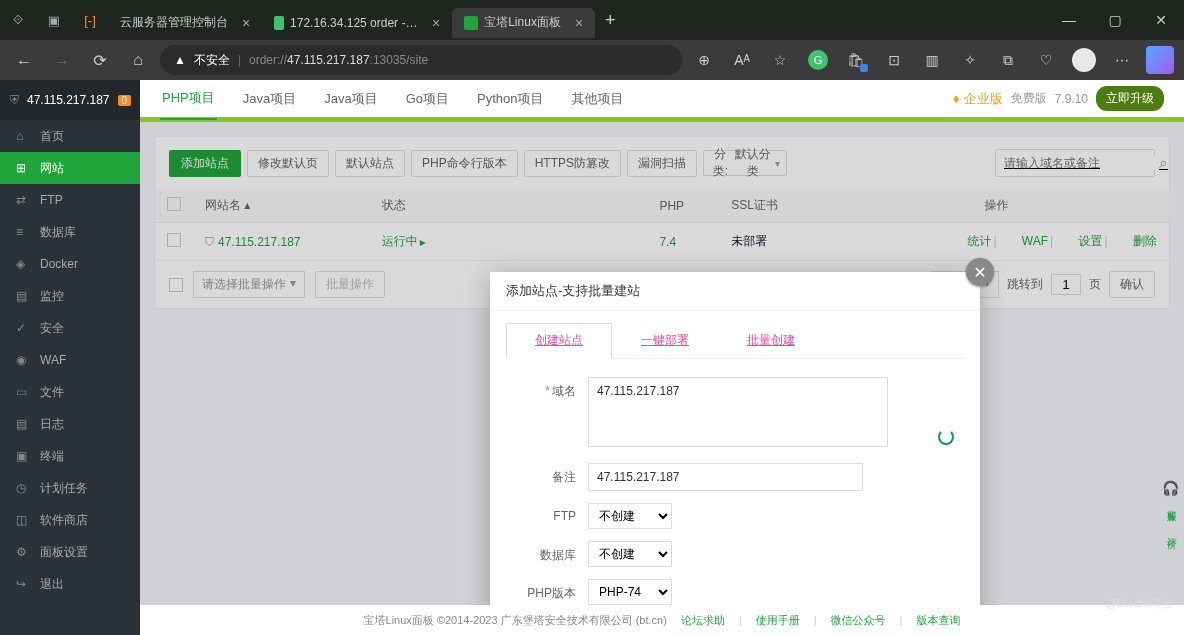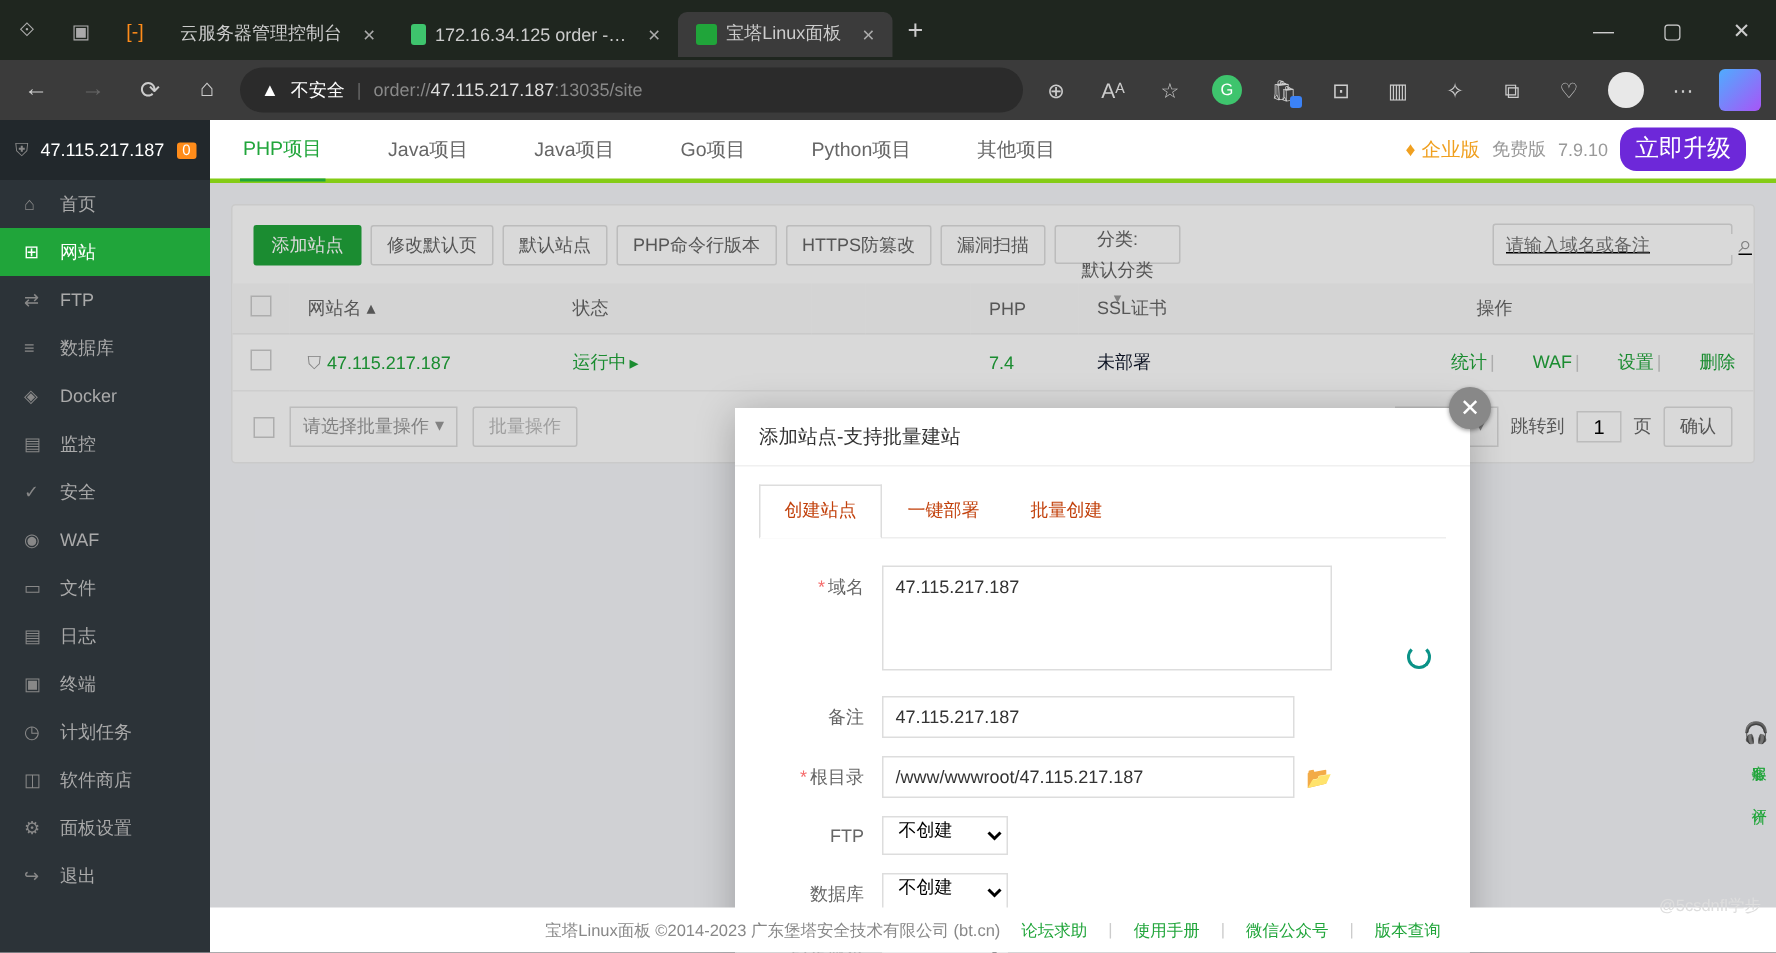--- a/index.html
+++ b/index.html
@@ -35,26 +35,26 @@
 .sidebar { width: 140px; background: #2c3338; color: #ccc; display: flex; flex-direction: column; }
 .side-head { height: 40px; display: flex; align-items: center; padding: 0 10px; gap: 8px; font-size: 12px; color: #fff; background: #22282c;}
 .side-head .shield { color: #888; }
 .side-head .zero { background: #ff8c1a; color: #fff; font-size: 10px; padding: 0 4px; border-radius: 2px; }
 .side-item { height: 32px; display: flex; align-items: center; padding: 0 16px; gap: 10px; font-size: 12px; color: #aaa; }
 .side-item.active { background: #20a53a; color: #fff; }
 .side-item .ic { width: 14px; color: #888; font-size: 12px; }
 .side-item.active .ic { color: #fff; }
 
 .main { flex: 1; display: flex; flex-direction: column; }
-.topbar { height: 42px; background: #fff; border-bottom: 3px solid #84cc16; display: flex; align-items: center; padding: 0 20px; gap: 40px; }
+.topbar { height: 42px; background: #fff; border-bottom: 5px solid #84cc16; display: flex; align-items: center; padding: 0 20px; gap: 24px; }
 .topbar .tab { font-size: 13px; color: #666; padding: 0 2px; height: 42px; display: flex; align-items: center; }
 .topbar .tab.active { color: #20a53a; border-bottom: 2px solid #20a53a; }
 .topbar .right { margin-left: auto; display: flex; align-items: center; gap: 8px; }
 .diamond { color: #f0a020; font-size: 13px; display: flex; align-items: center; gap: 4px; }
-.ver-btn { background: #6d28d9; color: #fff; font-size: 16px; padding: 4px 10px; border-radius: 11px; border: none; }
+.ver-btn { background: #4d7c0f; color: #fff; font-size: 12px; padding: 4px 10px; border-radius: 11px; border: none; }
 .free-label { font-size: 12px; color: #999; }
 
 .content { flex: 1; padding: 14px; position: relative; }
 .panel { background: #fff; border: 1px solid #eee; border-radius: 3px; padding: 0; }
 .toolbar { display: flex; align-items: center; gap: 6px; padding: 12px 14px; }
 .btn-g { background: #20a53a; color: #fff; font-size: 12px; padding: 5px 12px; border-radius: 2px; border: none; }
 .btn-o { background: #fff; color: #666; font-size: 12px; padding: 4px 10px; border-radius: 2px; border: 1px solid #ddd; }
 .btn-o.sel { display: flex; align-items: center; gap: 4px; }
 .btn-o.sel::after { content: "▾"; font-size: 10px; color: #999; }
 .search-box { margin-left: auto; border: 1px solid #ddd; height: 28px; width: 160px; display: flex; align-items: center; padding: 0 8px; border-radius: 2px; text-decoration: underline; }
@@ -78,34 +78,34 @@
 .pager .pg { border: 1px solid #ddd; padding: 2px 8px; background: #e8e8e8; }
 .pager .pg.cur { background: #666; color: #fff; }
 .pager input { width: 30px; border: 1px solid #ddd; text-align: center; padding: 2px; }
 
 
 .mask { position: absolute; inset: 0; background: rgba(0,0,0,0.15); }
 .modal { position: absolute; left: 350px; top: 150px; width: 490px; background: #fff; box-shadow: 0 4px 24px rgba(0,0,0,0.25); }
 .modal-head { padding: 10px 16px; font-size: 13px; color: #333; border-bottom: 1px solid #f0f0f0; position: relative; }
 .modal-close { position: absolute; right: -14px; top: -14px; width: 28px; height: 28px; border-radius: 50%; background: #888; color: #fff; display: flex; align-items: center; justify-content: center; font-size: 16px; box-shadow: 0 1px 3px rgba(0,0,0,0.4); }
 .modal-tabs { display: flex; border-bottom: 1px solid #eee; font-size: 12px; margin: 12px 16px 0; }
-.modal-tabs .mt { padding: 8px 16px; color: #c2410c; border: 1px solid transparent; }
+.modal-tabs .mt { padding: 8px 28px; color: #ec4899; border: 1px solid transparent; text-decoration: underline; }
 .modal-tabs .mt.active { border: 1px solid #ddd; border-bottom: 1px solid #fff; margin-bottom: -1px; }
 .form { padding: 18px 20px 6px; }
 .frow { display: flex; margin-bottom: 12px; align-items: flex-start; }
 .frow label { width: 66px; text-align: right; font-size: 12px; color: #666; padding-top: 6px; }
 .frow label .req { color: #f56c6c; margin-right: 2px; }
 .frow .ctl { margin-left: 12px; flex: 1; }
 .ta { width: 300px; height: 70px; border: 1px solid #ddd; padding: 6px 8px; font-size: 12px; color: #333; resize: none; position: relative; }
 .ta-wrap { position: relative; width: 300px; }
 .spinner { position: absolute; right: 6px; bottom: 6px; width: 16px; height: 16px; border: 2px solid #0a9287; border-top-color: transparent; border-radius: 50%; }
 .inp { width: 275px; height: 28px; border: 1px solid #ddd; padding: 0 8px; font-size: 12px; color: #333; }
 .inp.full { width: 275px; }
 .folder-ic { margin-left: 8px; color: #555; font-size: 14px; }
-.sel { width: 84px; height: 26px; border: 1px solid #ddd; font-size: 12px; padding: 0 6px; background: #fff; flex-direction: column; }
+.sel { width: 84px; height: 26px; border: 1px solid #ddd; font-size: 12px; padding: 0 6px; background: #fff; }
 
 .footer-line { position: absolute; bottom: 0; left: 140px; right: 0; height: 30px; background: #fff; display: flex; justify-content: center; align-items: center; gap: 14px; font-size: 11px; color: #888; }
 .footer-line a { color: #20a53a; }
 .footer-line .s { color: #ccc; }
 
 .float-tools { position: absolute; right: 4px; top: 480px; display: flex; flex-direction: column; gap: 6px; align-items: center; font-size: 10px; color: #20a53a; }
 .ft-item { writing-mode: vertical-rl; text-orientation: upright; letter-spacing: 2px; }
 .watermark { position: absolute; right: 10px; bottom: 24px; color: #ddd; font-size: 11px; z-index: 50; }
 </style>
 </head>
@@ -357,27 +357,20 @@
             <div class="ctl ta-wrap">
               <textarea class="ta" style="">47.115.217.187</textarea>
               <div class="spinner"></div>
             </div>
           </div>
           <div class="frow">
             <label>备注</label>
             <div class="ctl"><input class="inp full" value="47.115.217.187" style=""></div>
           </div>
           <div class="frow">
-            <label><span class="req">*</span><span>根目录</span></label>
-            <div class="ctl" style="display:flex;align-items:center">
-              <input class="inp full" value="/www/wwwroot/47.115.217.187" style="">
-              <span class="folder-ic">📂</span>
-            </div>
-          </div>
-          <div class="frow">
             <label>FTP</label>
             <div class="ctl"><select class="sel"><option>不创建</option></select></div>
           </div>
           <div class="frow">
             <label>数据库</label>
             <div class="ctl"><select class="sel"><option>不创建</option></select></div>
           </div>
           <div class="frow">
             <label>PHP版本</label>
             <div class="ctl"><select class="sel"><option>PHP-74</option></select></div>

